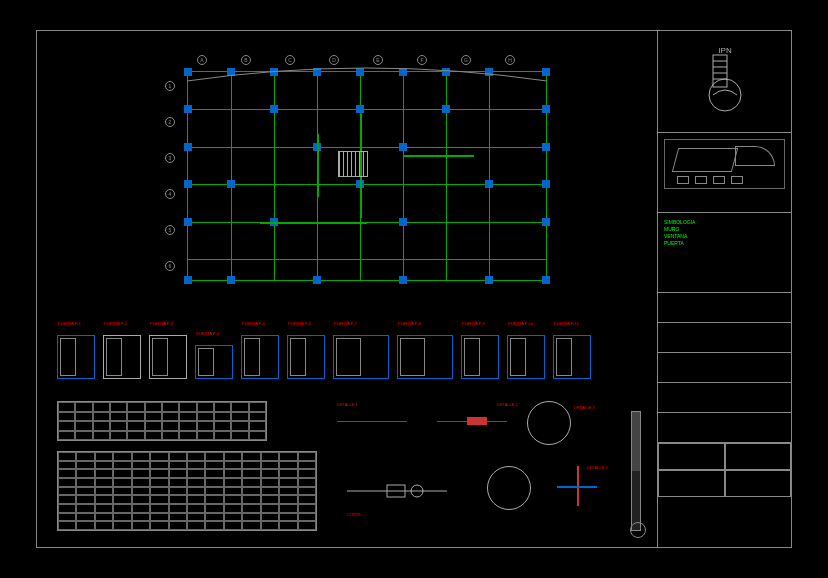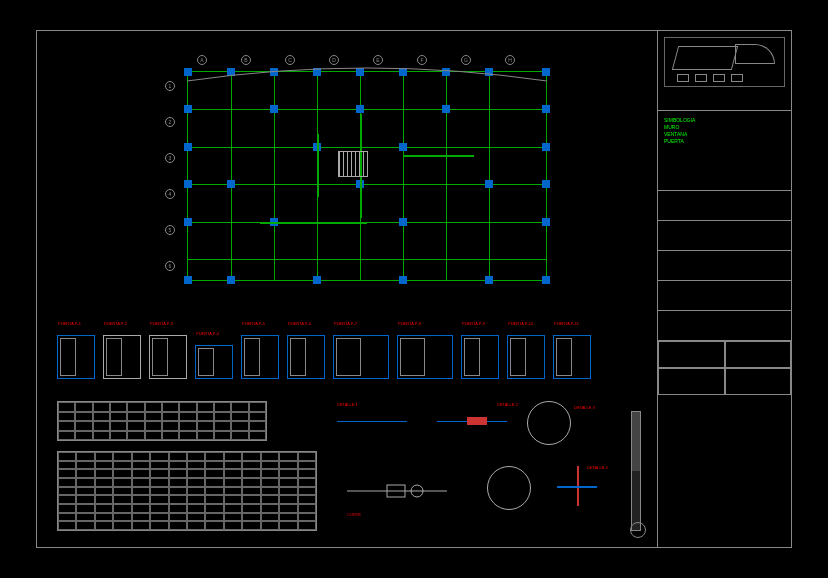--- a/index.html
+++ b/index.html
@@ -392,20 +392,32 @@
         <div style="width:40px;height:2px;background:#06c;margin-top:-20px"></div>
         <div class="det-lbl" style="left:30px;top:0">DETALLE 4</div>
       </div>
     </div>
 
     <div class="ruler"></div>
 
   </div>
 
   <div class="title-block">
+    <div class="tb-cell tb-logo">
+      <svg class="logo-svg" viewBox="0 0 60 70">
+        <rect x="18" y="8" width="14" height="32" fill="none" stroke="#aaa" stroke-width="1"></rect>
+        <line x1="18" y1="14" x2="32" y2="14" stroke="#aaa"></line>
+          <line x1="18" y1="20" x2="32" y2="20" stroke="#aaa"></line>
+          <line x1="18" y1="26" x2="32" y2="26" stroke="#aaa"></line>
+          <line x1="18" y1="32" x2="32" y2="32" stroke="#aaa"></line>
+        <circle cx="30" cy="48" r="16" fill="none" stroke="#aaa" stroke-width="1"></circle>
+        <path d="M18,48 Q30,38 42,48" stroke="#aaa" fill="none"></path>
+        <text x="30" y="6" font-size="8" fill="#aaa" text-anchor="middle">IPN</text>
+      </svg>
+    </div>
     <div class="tb-cell tb-loc">
       <div class="loc-map">
         <div class="loc-shape" style="left:10px;top:8px;width:60px;height:24px;transform:skewX(-15deg)"></div>
         <div class="loc-shape" style="left:70px;top:6px;width:40px;height:20px;border-radius:0 20px 0 0"></div>
         <div class="loc-shape" style="left:12px;bottom:4px;width:12px;height:8px"></div>
         <div class="loc-shape" style="left:30px;bottom:4px;width:12px;height:8px"></div>
         <div class="loc-shape" style="left:48px;bottom:4px;width:12px;height:8px"></div>
         <div class="loc-shape" style="left:66px;bottom:4px;width:12px;height:8px"></div>
       </div>
     </div>

